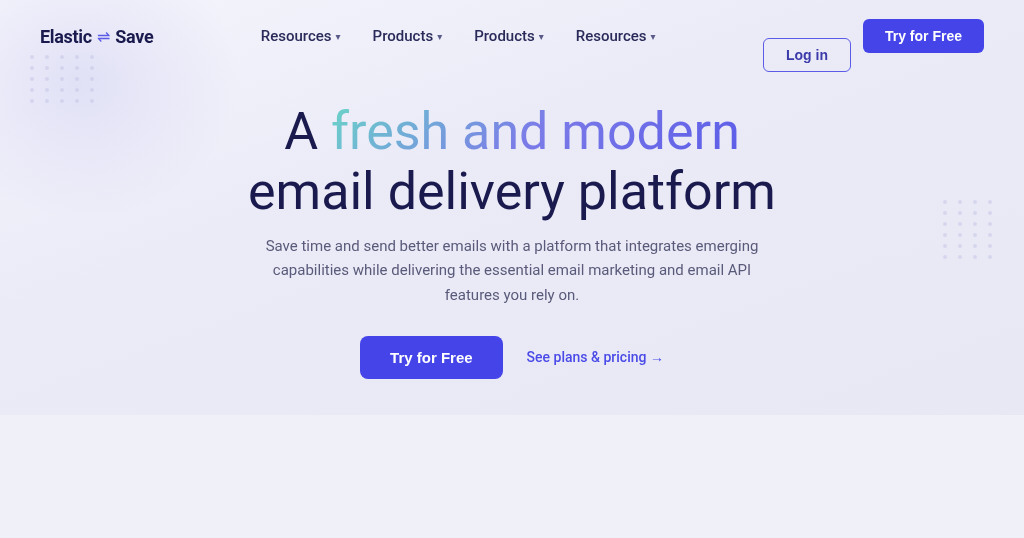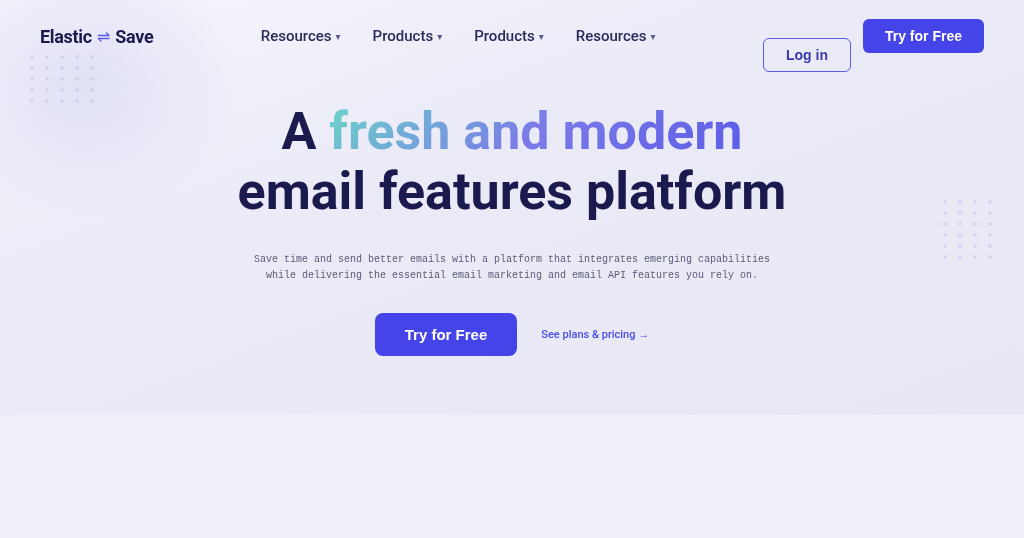--- a/index.html
+++ b/index.html
@@ -150,41 +150,40 @@
       flex-direction: column;
       align-items: center;
       text-align: center;
       padding: 30px 20px 0;
       position: relative;
       z-index: 5;
     }
 
     .hero-title {
       font-size: 52px;
-      font-weight: 700;
+      font-weight: 400;
       line-height: 1.15;
       color: #1a1a4e;
       max-width: 700px;
-      margin-bottom: 12px;
+      margin-bottom: 4px;
     }
 
     .hero-title .highlight {
       background: linear-gradient(135deg, #6ad5c8 0%, #7b7be8 50%, #5b5be8 100%);
       -webkit-background-clip: text;
       -webkit-text-fill-color: transparent;
       background-clip: text;
     }
 
     .hero-subtitle {
-      font-size: 10px;
+      font-size: 15px;
       color: #5a5a7a;
       max-width: 520px;
       line-height: 1.65;
-      margin: 18px auto 28px;
-      font-family: Liberation Mono, monospace;
+      margin: 8px auto 28px;
     }
 
     .hero-actions {
       display: flex;
       align-items: center;
       gap: 24px;
     }
 
     .btn-hero-try {
       padding: 13px 30px;
@@ -192,21 +191,21 @@
       color: #fff;
       font-size: 15px;
       font-weight: 700;
       border: none;
       border-radius: 8px;
       cursor: pointer;
     }
 
     .link-pricing {
       color: #4a4ae8;
-      font-size: 11px;
+      font-size: 14px;
       font-weight: 500;
       text-decoration: none;
       display: flex;
       align-items: center;
       gap: 6px;
     }
   </style>
 </head>
 <body>
 
@@ -305,21 +304,21 @@
 
     <div class="nav-actions">
       <button class="btn-login">Log in</button>
       <button class="btn-try">Try for Free</button>
     </div>
   </nav>
 
   <section class="hero">
     <h1 class="hero-title">
       <span>A </span><span class="highlight">fresh and modern</span><br>
-      <span>email features platform</span>
+      <span>email delivery platform</span>
     </h1>
 
     <p class="hero-subtitle">Save time and send better emails with a platform that integrates emerging capabilities while delivering the essential email marketing and email API features you rely on.</p>
 
     <div class="hero-actions">
       <button class="btn-hero-try">Try for Free</button>
       <a href="#" class="link-pricing">See plans &amp; pricing →</a>
     </div>
   </section>
 </div>

